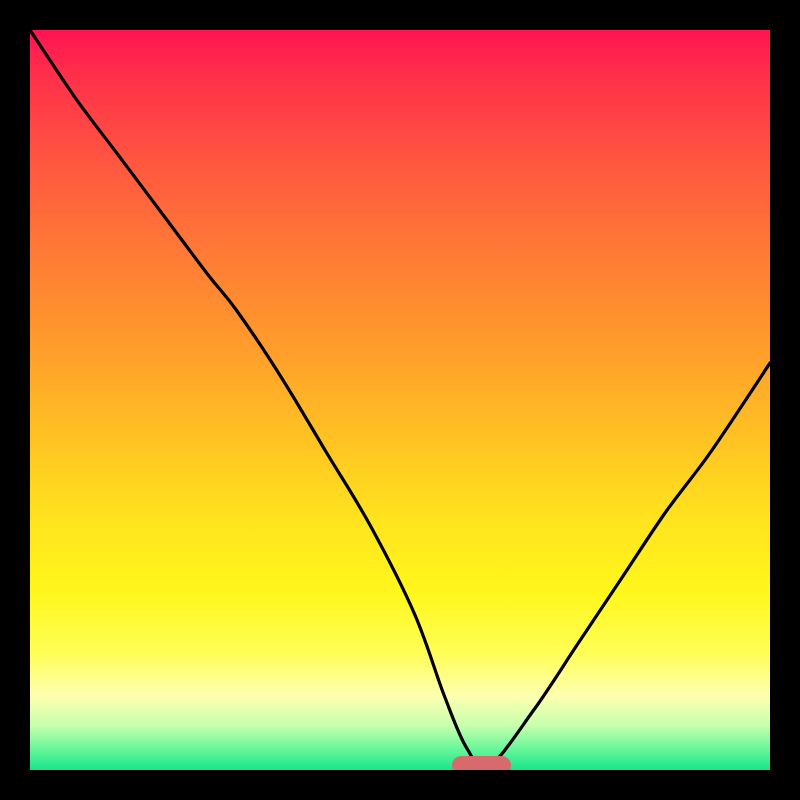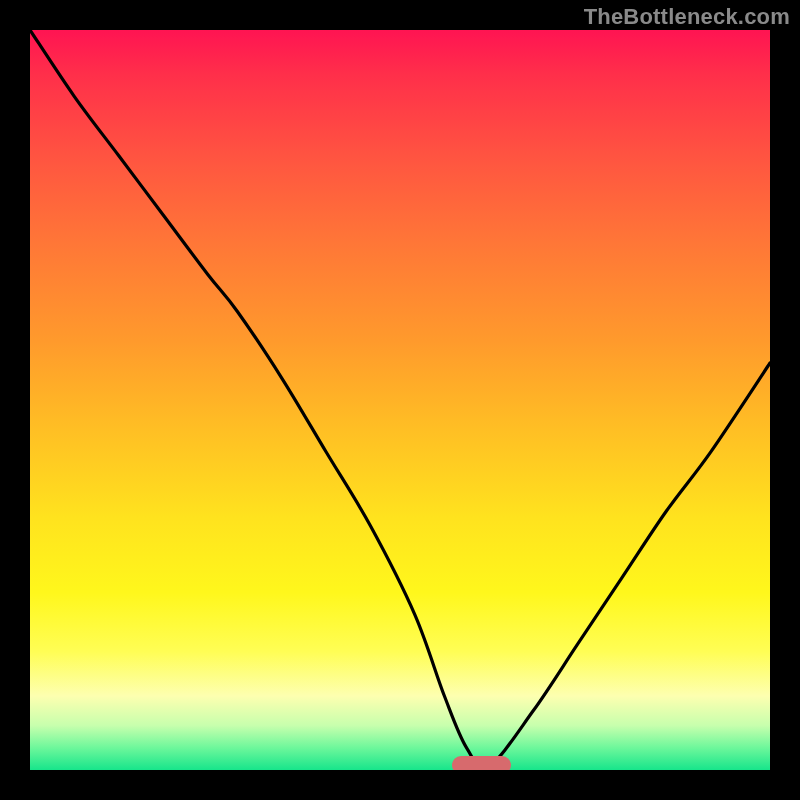--- a/index.html
+++ b/index.html
@@ -65,21 +65,20 @@
     z-index: 3;
     background: #d76a6d;
     border-radius: 9px;
   }
 </style>
 </head>
 <body>
 
 <div class="frame">
 
-  <div class="watermark">TheBottleneck.com</div>
 
   <div class="plot-area">
     <div class="gradient"></div>
 
     <svg class="curve" viewBox="0 0 740 740" preserveAspectRatio="none">
       <path fill="none" stroke="#000" stroke-width="3.2" stroke-linecap="round" stroke-linejoin="round" d="M 0.00 0.00 C 7.40 11.10 29.60 45.63 44.40 66.60 C 59.20 87.57 74.00 106.07 88.80 125.80 C 103.60 145.53 118.40 165.27 133.20 185.00 C 148.00 204.73 165.27 228.17 177.60 244.20 C 189.93 260.23 194.87 263.93 207.20 281.20 C 219.53 298.47 236.80 324.37 251.60 347.80 C 266.40 371.23 281.20 397.13 296.00 421.80 C 310.80 446.47 325.60 468.67 340.40 495.80 C 355.20 522.93 372.47 556.23 384.80 584.60 C 397.13 612.97 405.77 643.80 414.40 666.00 C 423.03 688.20 429.20 706.08 436.60 717.80 C 444.00 729.52 447.70 742.47 458.80 736.30 C 469.90 730.13 488.40 701.15 503.20 680.80 C 518.00 660.45 532.80 636.40 547.60 614.20 C 562.40 592.00 577.20 569.80 592.00 547.60 C 606.80 525.40 621.60 501.97 636.40 481.00 C 651.20 460.03 663.53 446.47 680.80 421.80 C 698.07 397.13 730.13 347.80 740.00 333.00"></path>
     </svg>
 
     <div class="sweet-spot" style="left: 421.8px; width: 59.2px; height: 18px; bottom: -4px;"></div>
   </div>

